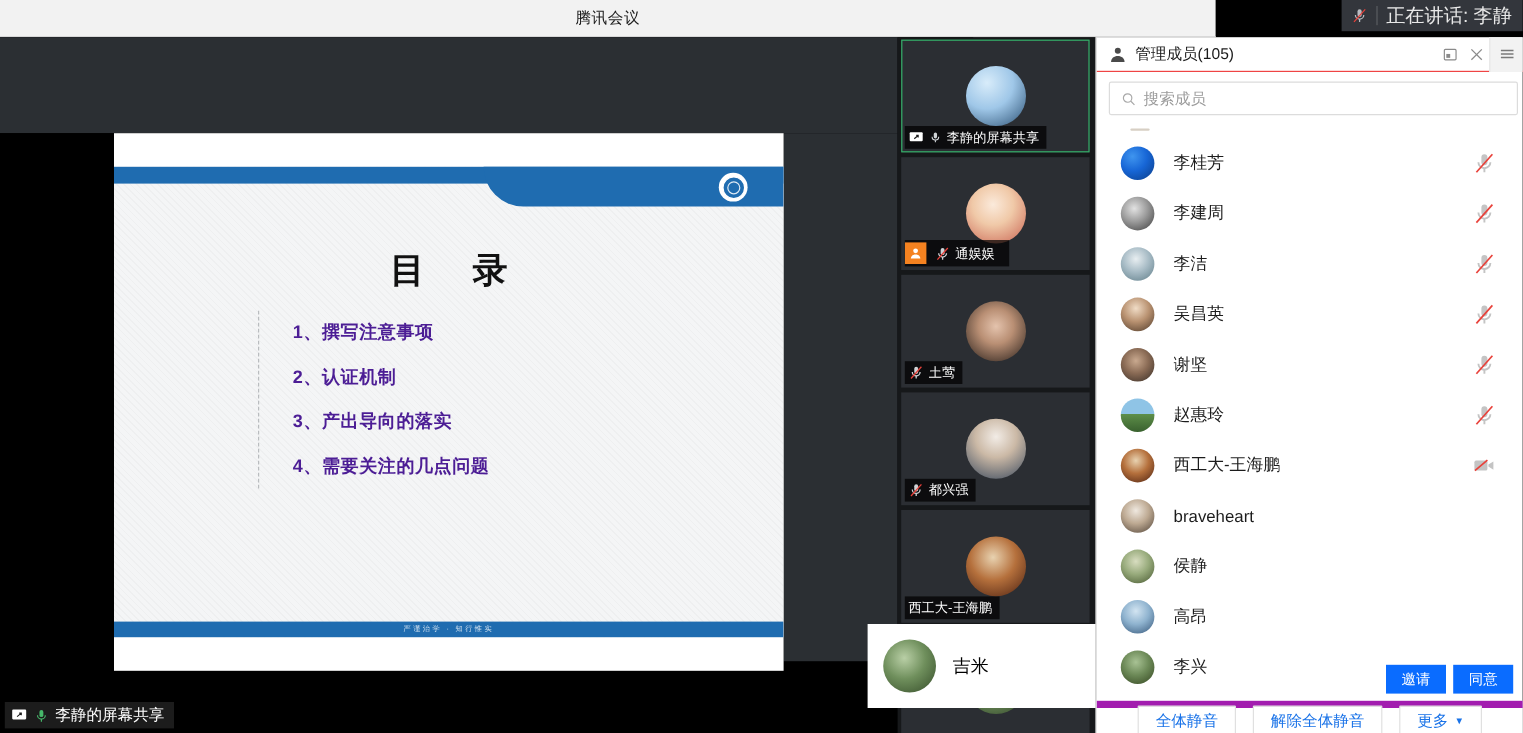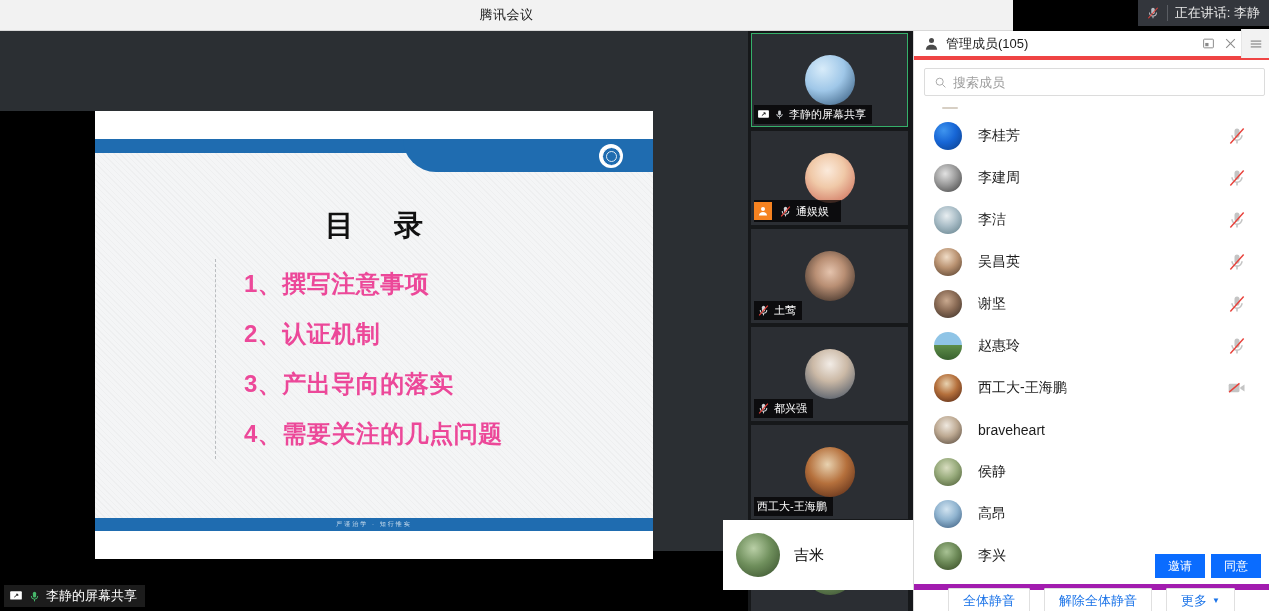--- a/index.html
+++ b/index.html
@@ -16,21 +16,21 @@
     position: absolute; top: 0; left: 0; width: 1013px; height: 31px;
     background: #f2f2f2; border-bottom: 1px solid #d8d8d8;
     display: flex; align-items: center; justify-content: center;
   }
   .titlebar .title { font-size: 13px; color: #1a1a1a; letter-spacing: .5px; }
 
   .speaking-pill {
     position: absolute; top: 0; right: 0; height: 26px;
     background: #33363c; color: #e8e8e8;
     display: flex; align-items: center; gap: 7px;
-    padding: 0 9px 0 8px; font-size: 13px; white-space: nowrap;
+    padding: 0 9px 0 8px; font-size: 16px; white-space: nowrap;
     z-index: 40;
   }
   .speaking-pill .divider { width: 1px; height: 16px; background: #5a5d63; }
 
   
   .stage {
     position: absolute; top: 31px; left: 0; width: 811px; height: 580px;
     background: #000;
   }
   .stage-letterbox {
@@ -88,22 +88,22 @@
   .slide-title {
     position: absolute; top: 95px; left: 0; width: 558px;
     text-align: center; font-size: 29px; font-weight: 700;
     color: #111; letter-spacing: 16px; text-indent: 16px;
   }
   .slide-list {
     position: absolute; top: 148px; left: 120px; width: 420px;
     border-left: 1px dashed #b9bcbf; padding-left: 0;
   }
   .slide-list li {
-    list-style: none; font-size: 24px; font-weight: 700;
-    color: #ec4899; padding: 9px 0 9px 28px; letter-spacing: .5px;
+    list-style: none; font-size: 15px; font-weight: 700;
+    color: #4c1d95; padding: 9px 0 9px 28px; letter-spacing: .5px;
   }
   .slide-footer {
     position: absolute; bottom: 28px; left: 0; width: 558px; height: 13px;
     background: #1f6cb0;
     display: flex; align-items: center; justify-content: center;
   }
   .slide-footer span {
     font-size: 6px; color: #cfe0ef; letter-spacing: 2px;
   }
 
@@ -159,21 +159,21 @@
 
   
   .panel {
     position: absolute; top: 31px; left: 913px;
     width: 356px; height: 580px; background: #fff;
     border-left: 1px solid #d9d9d9;
     display: flex; flex-direction: column;
   }
   .panel-header {
     height: 29px; display: flex; align-items: center;
-    border-bottom: 4px solid #ef4444; flex: 0 0 auto;
+    border-bottom: 1px solid #ef4444; flex: 0 0 auto;
   }
   .panel-header .ph-title {
     display: flex; align-items: center; gap: 7px;
     padding-left: 10px; font-size: 13px; color: #1a1a1a; flex: 1 1 auto;
   }
   .ph-btn {
     width: 22px; height: 28px; display: flex;
     align-items: center; justify-content: center;
     color: #8a8a8a;
   }

